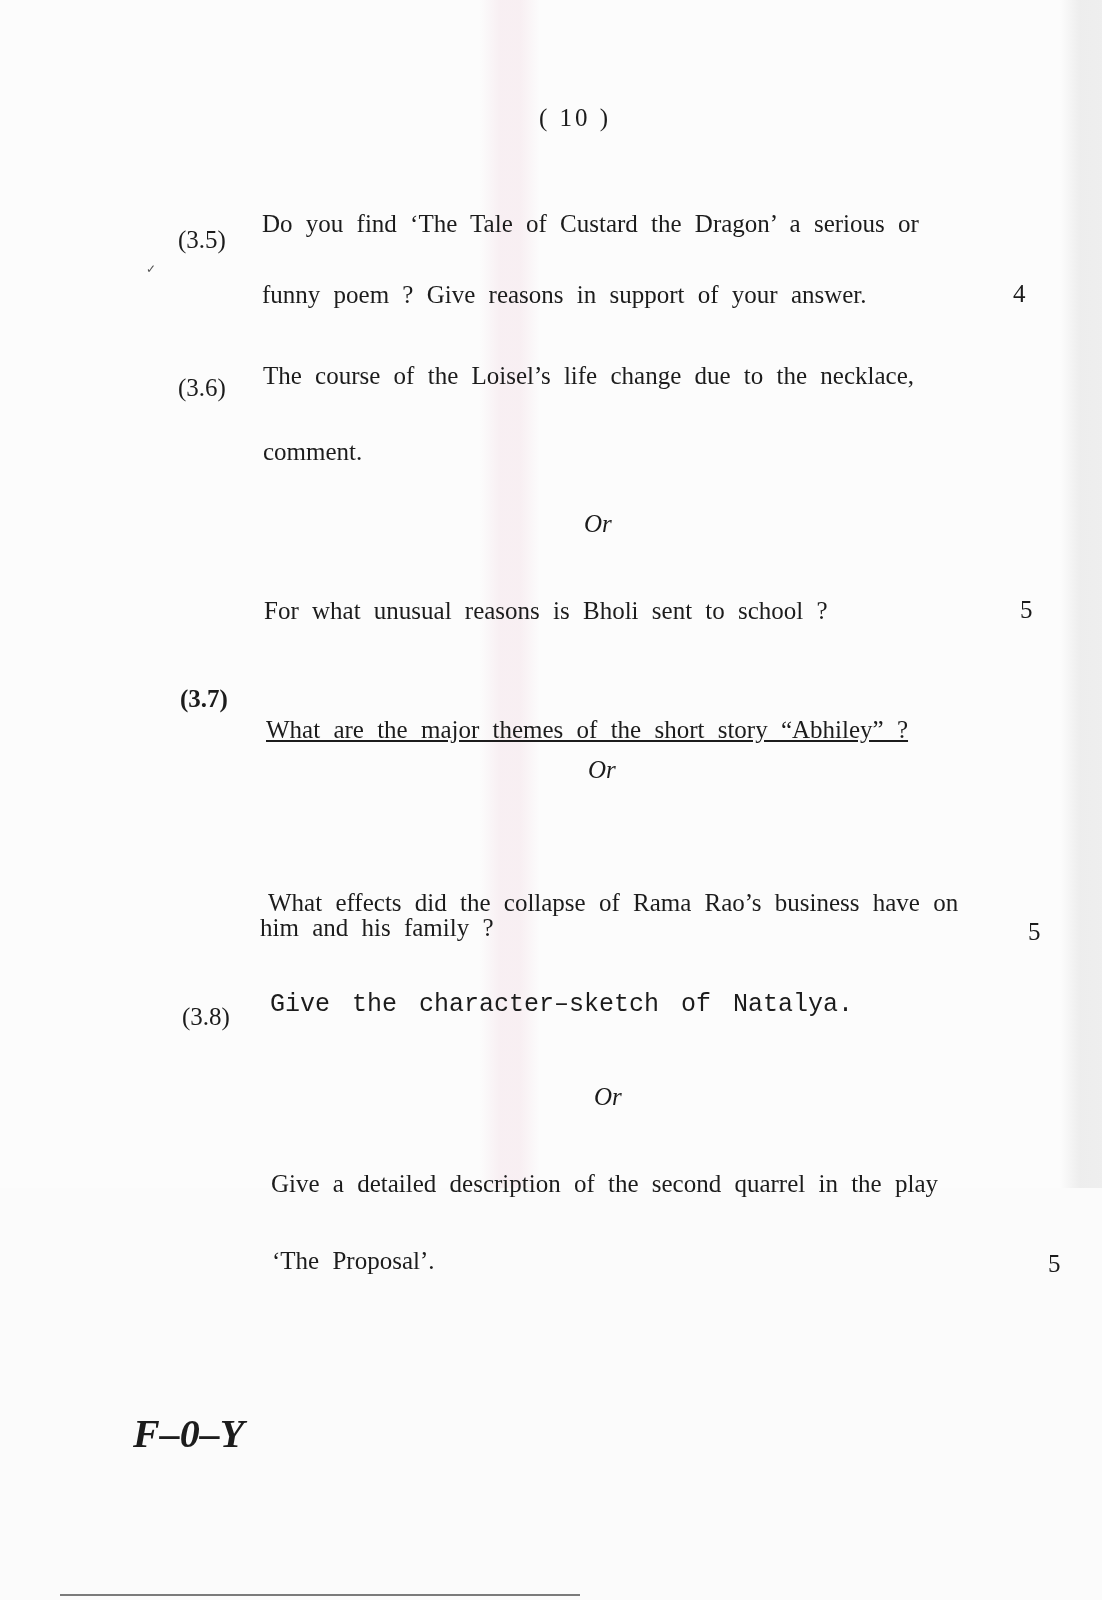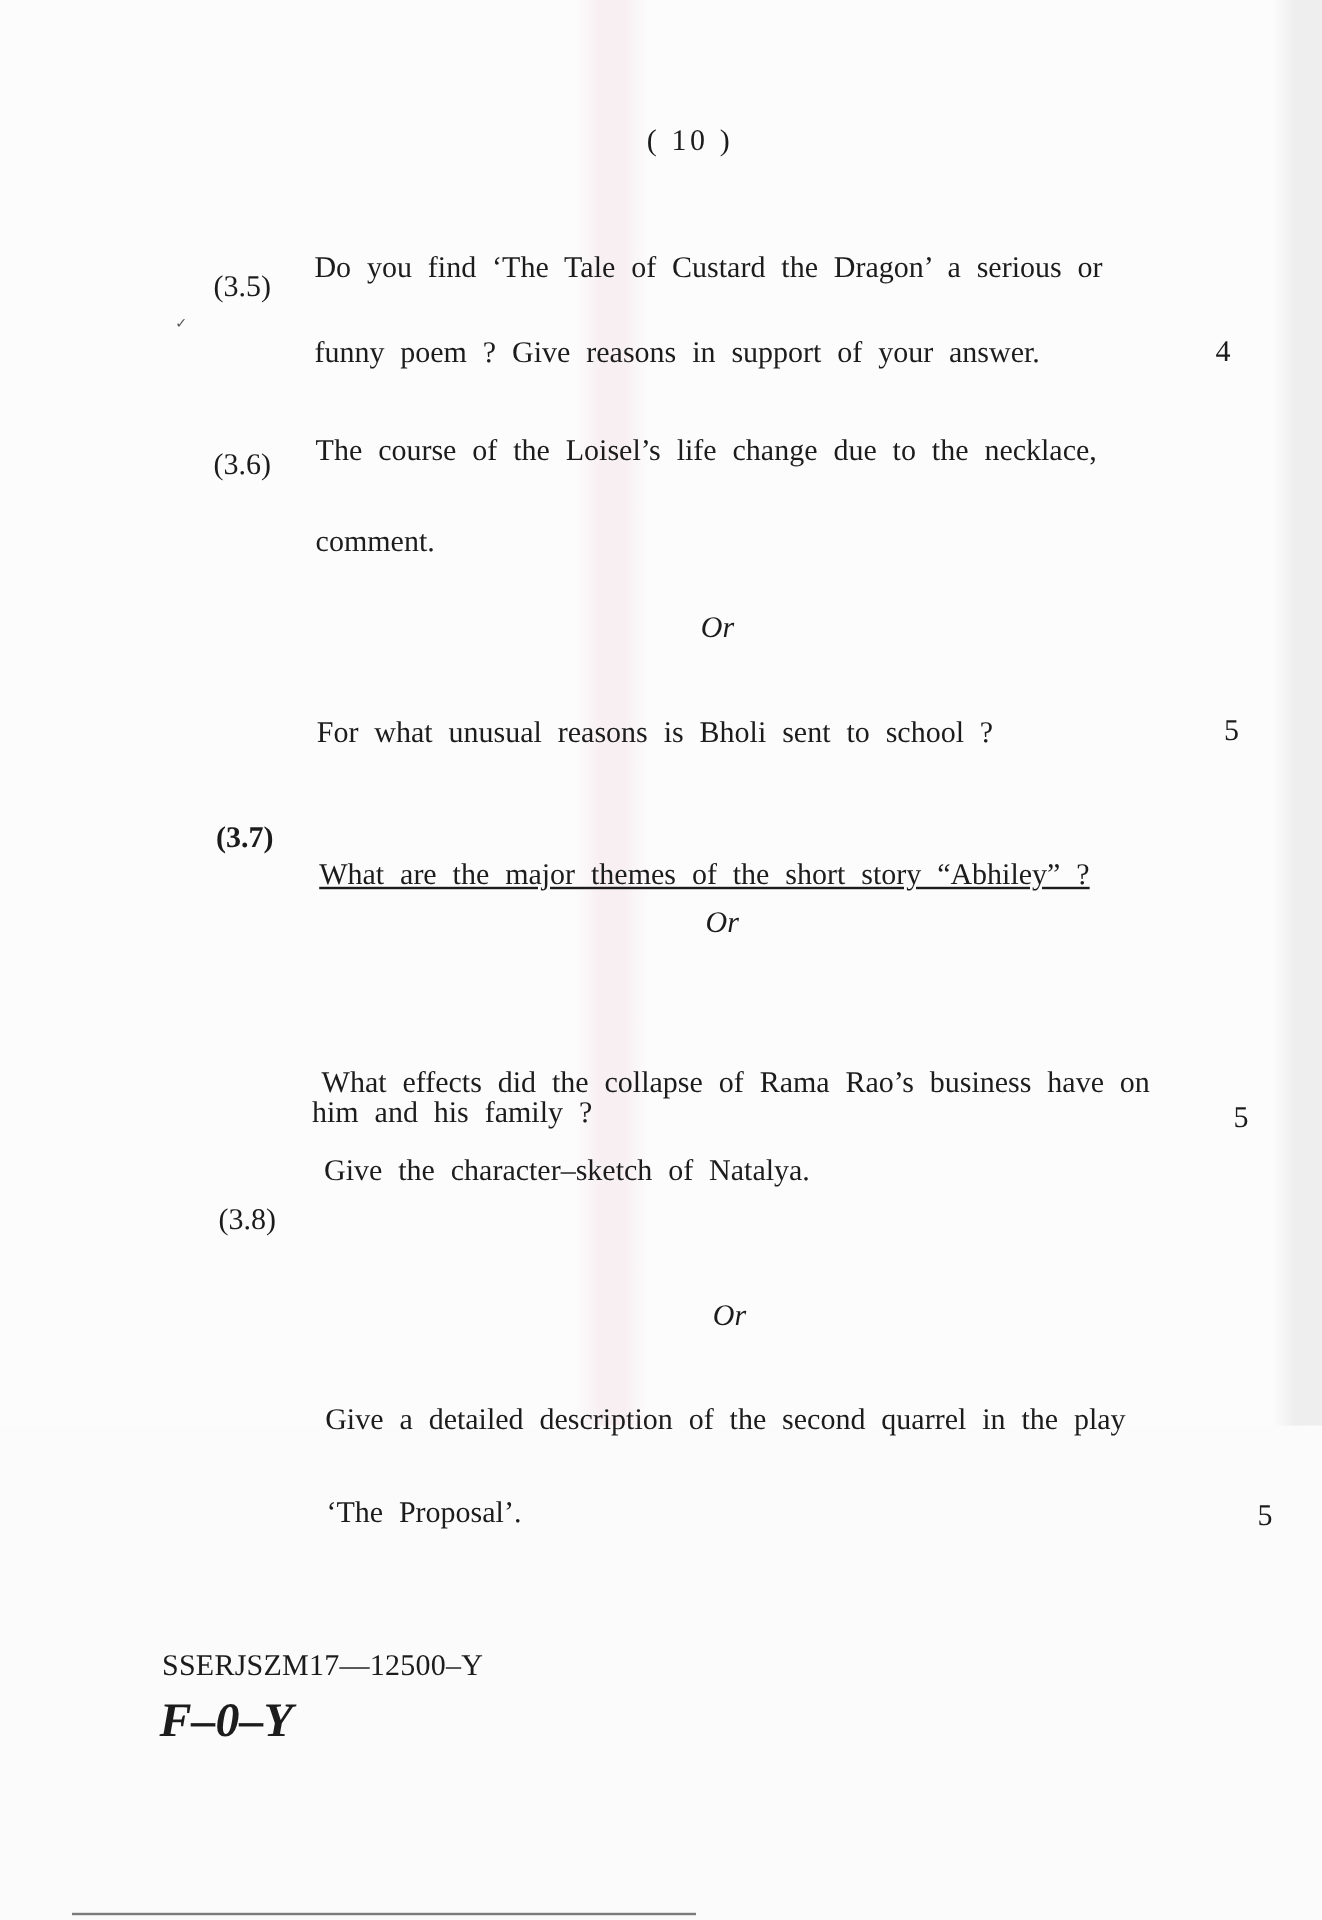--- a/index.html
+++ b/index.html
@@ -93,24 +93,23 @@
     <span class="abs qnum" style="left:180px; top:685px;font-weight:bold;">(3.7)</span>
     <span class="abs qtext" style="left:266px; top:716px;text-decoration:underline;">What are the major themes of the short story “Abhiley” ?</span>
     <span class="abs or" style="left:544px; top:756px;">Or</span>
     <span class="abs qtext" style="left:268px; top:842px;margin-top:47px;">What effects did the collapse of Rama Rao’s business have on</span>
     <span class="abs qtext" style="left:260px; top:914px;">him and his family ?</span>
     <span class="abs marks" style="left:1028px; top:918px;">5</span>
   </div>
 
   <div>
     <span class="abs qnum" style="left:182px; top:1003px;">(3.8)</span>
-    <span class="abs qtext" style="left:270px; top:962px;">Give the character–sketch of Natalya.</span>
+    <span class="abs qtext" style="left:270px; top:990px;font-family:Liberation Mono, monospace;">Give the character–sketch of Natalya.</span>
     <span class="abs or" style="left:550px; top:1083px;">Or</span>
     <span class="abs qtext" style="left:271px; top:1170px;">Give a detailed description of the second quarrel in the play</span>
     <span class="abs qtext" style="left:272px; top:1247px;">‘The Proposal’.</span>
     <span class="abs marks" style="left:1048px; top:1250px;">5</span>
   </div>
 
-  <div class="abs footer-code">SSERJSZM17—12500–Y</div>
   <div class="abs footer-set">F–0–Y</div>
 
   <div class="bottom-rule"></div>
 </div>
 
 </body></html>

